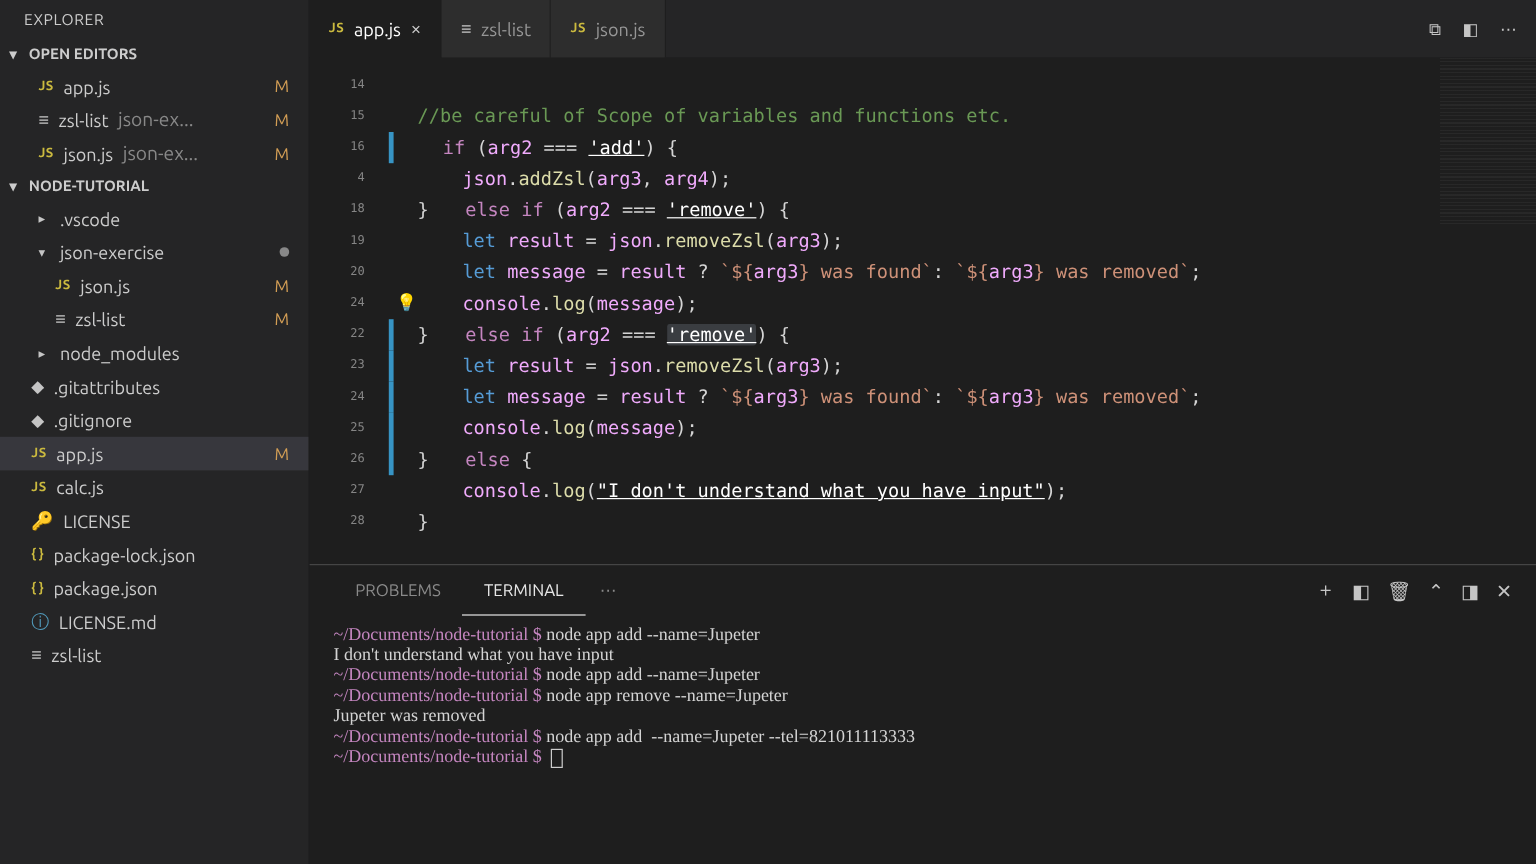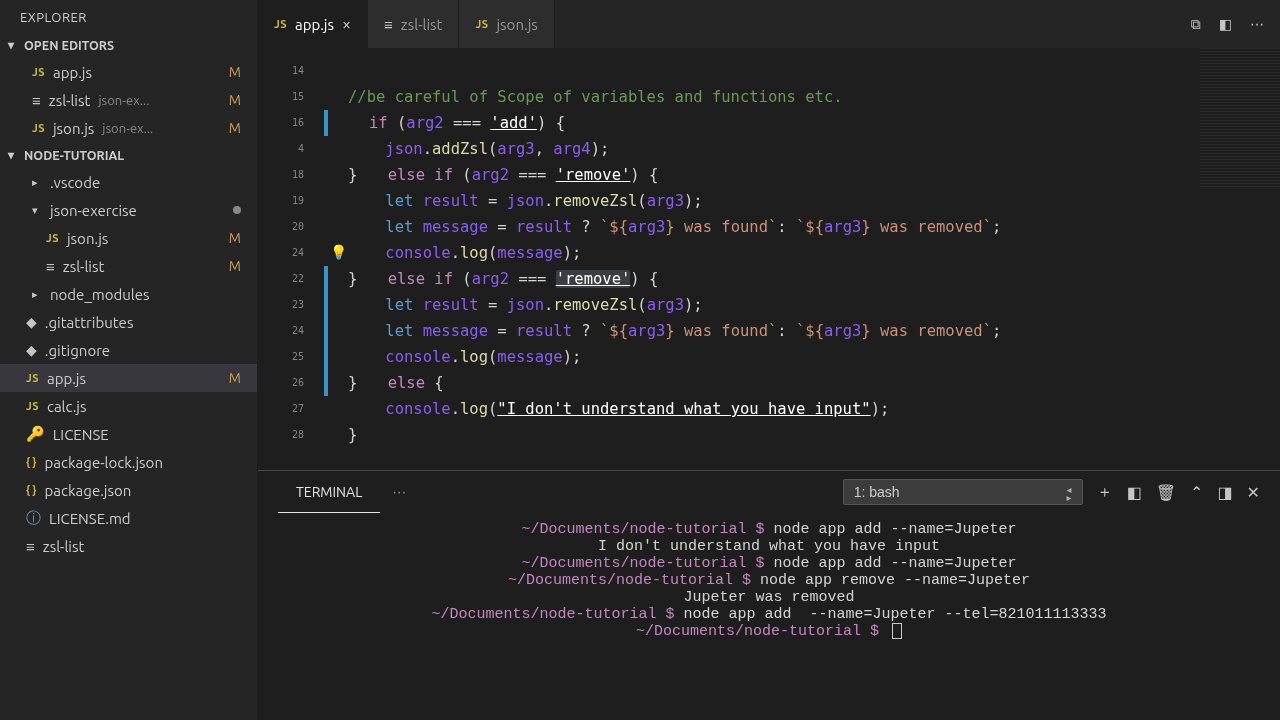--- a/index.html
+++ b/index.html
@@ -51,21 +51,21 @@
   }
   .row.d1 { padding-left: 32px; }
   .row.d2 { padding-left: 46px; }
   .row.selected { background: #37373d; }
   .row .meta {
     margin-left: auto;
     padding-right: 6px;
     color: #d39e55;
     font-size: 14px;
   }
-  .row .sub { color: #888; font-size: 13px; }
+  .row .sub { color: #888; font-size: 16px; }
   .row .dot { width:8px; height:8px; border-radius:50%; background:#888; margin-left:auto; margin-right:6px;}
   .icon-js { color:#cbba3f; font-weight:700; font-size:11px; letter-spacing:0.5px;}
   .icon-json { color:#cbba3f; font-weight:700; font-size:11px;}
   .icon-file { font-size:14px; color:#c5c5c5;}
   .icon-folder-chev { font-size:11px; color:#c5c5c5; width:10px;}
   .icon-info { color:#519aba;}
   .icon-key { color:#cbba3f;}
   .icon-list { color:#c5c5c5;}
   .main {
     flex: 1;
@@ -130,21 +130,21 @@
     padding: 10px 0 0 20px;
     font-family: Menlo, "DejaVu Sans Mono", Consolas, monospace;
     font-size: 15.5px;
     white-space: pre;
     color: #d4d4d4;
   }
   .code .line { height: 26px; line-height:26px;}
   .code .hl { background: #3a3d41; border-radius:2px;}
   .tok-kw { color: #c586c0; margin-left: 21px;}
   .tok-fn { color: #dcdcaa;}
-  .tok-var { color: #8b5cf6;}
+  .tok-var { color: #f0abfc;}
   .tok-str { color: #ffffff; text-decoration: underline;}
   .tok-tmpl { color: #ce9178;}
   .tok-cmt { color: #6a9955;}
   .tok-op { color: #d4d4d4;}
   .tok-const { color: #569cd6;}
   .minimap {
     position:absolute; right:0; top:0; width:80px; height:140px;
     background: repeating-linear-gradient(#3a3a3a 0 1px, transparent 1px 3px);
     opacity:0.35;
   }
@@ -172,25 +172,24 @@
     background: #3c3c3c; color:#ccc; border:1px solid #555;
     padding: 4px 36px 4px 10px; font-size:14px; border-radius:2px;
     appearance:none; position:relative; min-width:240px;
   }
   .sel-wrap { position:relative;}
   .sel-wrap::after { content:'◂▸'; position:absolute; right:8px; top:5px; color:#aaa; font-size:10px; writing-mode: vertical-rl; letter-spacing:-3px;}
   .picon { color:#c5c5c5; font-size:16px; cursor:pointer;}
   .terminal {
     flex:1;
     padding: 8px 20px;
-    font-family: Liberation Mono, monospace;
+    font-family: Liberation Serif, serif;
     font-size: 15px;
     color: #d4d4d4;
     white-space: pre;
-    text-align: center;
   }
   .term-prompt { color: #c586c0;}
   .term-cmd { color: #d4d4d4;}
   .cursor-box { display:inline-block; width:10px; height:16px; border:1px solid #ccc; vertical-align:middle; margin-left:4px;}
 </style>
 </head>
 <body>
 
 <div class="sidebar">
   <div class="sidebar-title">EXPLORER</div>
@@ -328,28 +327,24 @@
         <div class="ln">27</div>
         <div class="ln">28</div>
       </div>
     <span class="bulb">💡</span>
     <div class="code" id="code"><div class="line"></div><div class="line"><span class="tok-cmt">//be careful of Scope of variables and functions etc.</span></div><div class="line"><span class="tok-kw">if</span><span class="tok-op"> (</span><span class="tok-var">arg2</span><span class="tok-op"> === </span><span class="tok-str">'add'</span><span class="tok-op">) {</span></div><div class="line"><span class="tok-op">    </span><span class="tok-var">json</span><span class="tok-op">.</span><span class="tok-fn">addZsl</span><span class="tok-op">(</span><span class="tok-var">arg3</span><span class="tok-op">, </span><span class="tok-var">arg4</span><span class="tok-op">);</span></div><div class="line"><span class="tok-op">} </span><span class="tok-kw">else if</span><span class="tok-op"> (</span><span class="tok-var">arg2</span><span class="tok-op"> === </span><span class="tok-str">'remove'</span><span class="tok-op">) {</span></div><div class="line"><span class="tok-op">    </span><span class="tok-const">let</span><span class="tok-op"> </span><span class="tok-var">result</span><span class="tok-op"> = </span><span class="tok-var">json</span><span class="tok-op">.</span><span class="tok-fn">removeZsl</span><span class="tok-op">(</span><span class="tok-var">arg3</span><span class="tok-op">);</span></div><div class="line"><span class="tok-op">    </span><span class="tok-const">let</span><span class="tok-op"> </span><span class="tok-var">message</span><span class="tok-op"> = </span><span class="tok-var">result</span><span class="tok-op"> ? </span><span class="tok-tmpl">`${</span><span class="tok-var">arg3</span><span class="tok-tmpl">} was found`</span><span class="tok-op">: </span><span class="tok-tmpl">`${</span><span class="tok-var">arg3</span><span class="tok-tmpl">} was removed`</span><span class="tok-op">;</span></div><div class="line"><span class="tok-op">    </span><span class="tok-var">console</span><span class="tok-op">.</span><span class="tok-fn">log</span><span class="tok-op">(</span><span class="tok-var">message</span><span class="tok-op">);</span></div><div class="line"><span class="tok-op">} </span><span class="tok-kw">else if</span><span class="tok-op"> (</span><span class="tok-var">arg2</span><span class="tok-op"> === </span><span class="tok-str hl">'remove'</span><span class="tok-op">) {</span></div><div class="line"><span class="tok-op">    </span><span class="tok-const">let</span><span class="tok-op"> </span><span class="tok-var">result</span><span class="tok-op"> = </span><span class="tok-var">json</span><span class="tok-op">.</span><span class="tok-fn">removeZsl</span><span class="tok-op">(</span><span class="tok-var">arg3</span><span class="tok-op">);</span></div><div class="line"><span class="tok-op">    </span><span class="tok-const">let</span><span class="tok-op"> </span><span class="tok-var">message</span><span class="tok-op"> = </span><span class="tok-var">result</span><span class="tok-op"> ? </span><span class="tok-tmpl">`${</span><span class="tok-var">arg3</span><span class="tok-tmpl">} was found`</span><span class="tok-op">: </span><span class="tok-tmpl">`${</span><span class="tok-var">arg3</span><span class="tok-tmpl">} was removed`</span><span class="tok-op">;</span></div><div class="line"><span class="tok-op">    </span><span class="tok-var">console</span><span class="tok-op">.</span><span class="tok-fn">log</span><span class="tok-op">(</span><span class="tok-var">message</span><span class="tok-op">);</span></div><div class="line"><span class="tok-op">} </span><span class="tok-kw">else</span><span class="tok-op"> {</span></div><div class="line"><span class="tok-op">    </span><span class="tok-var">console</span><span class="tok-op">.</span><span class="tok-fn">log</span><span class="tok-op">(</span><span class="tok-str">"I don't understand what you have input"</span><span class="tok-op">);</span></div><div class="line"><span class="tok-op">}</span></div></div>
     <div class="minimap"></div>
   </div>
 
   <div class="panel">
     <div class="panel-tabs">
+      <div class="ptab">PROBLEMS</div>
       <div class="ptab active">TERMINAL</div>
       <div class="ptab-more">⋯</div>
       <div class="right">
-        <span class="sel-wrap">
-          <select class="term-select">
-            <option>1: bash</option>
-          </select>
-        </span>
         <span class="picon">＋</span>
         <span class="picon">◧</span>
         <span class="picon">🗑</span>
         <span class="picon">⌃</span>
         <span class="picon">◨</span>
         <span class="picon">✕</span>
       </div>
     </div>
     <div class="terminal" id="terminal"><div><span class="term-prompt">~/Documents/node-tutorial $ </span><span class="term-cmd">node app add --name=Jupeter</span></div><div>I don't understand what you have input</div><div><span class="term-prompt">~/Documents/node-tutorial $ </span><span class="term-cmd">node app add --name=Jupeter</span></div><div><span class="term-prompt">~/Documents/node-tutorial $ </span><span class="term-cmd">node app remove --name=Jupeter</span></div><div>Jupeter was removed</div><div><span class="term-prompt">~/Documents/node-tutorial $ </span><span class="term-cmd">node app add  --name=Jupeter --tel=821011113333</span></div><div><span class="term-prompt">~/Documents/node-tutorial $ </span><span class="term-cmd"></span><span class="cursor-box"></span></div></div>
   </div>

